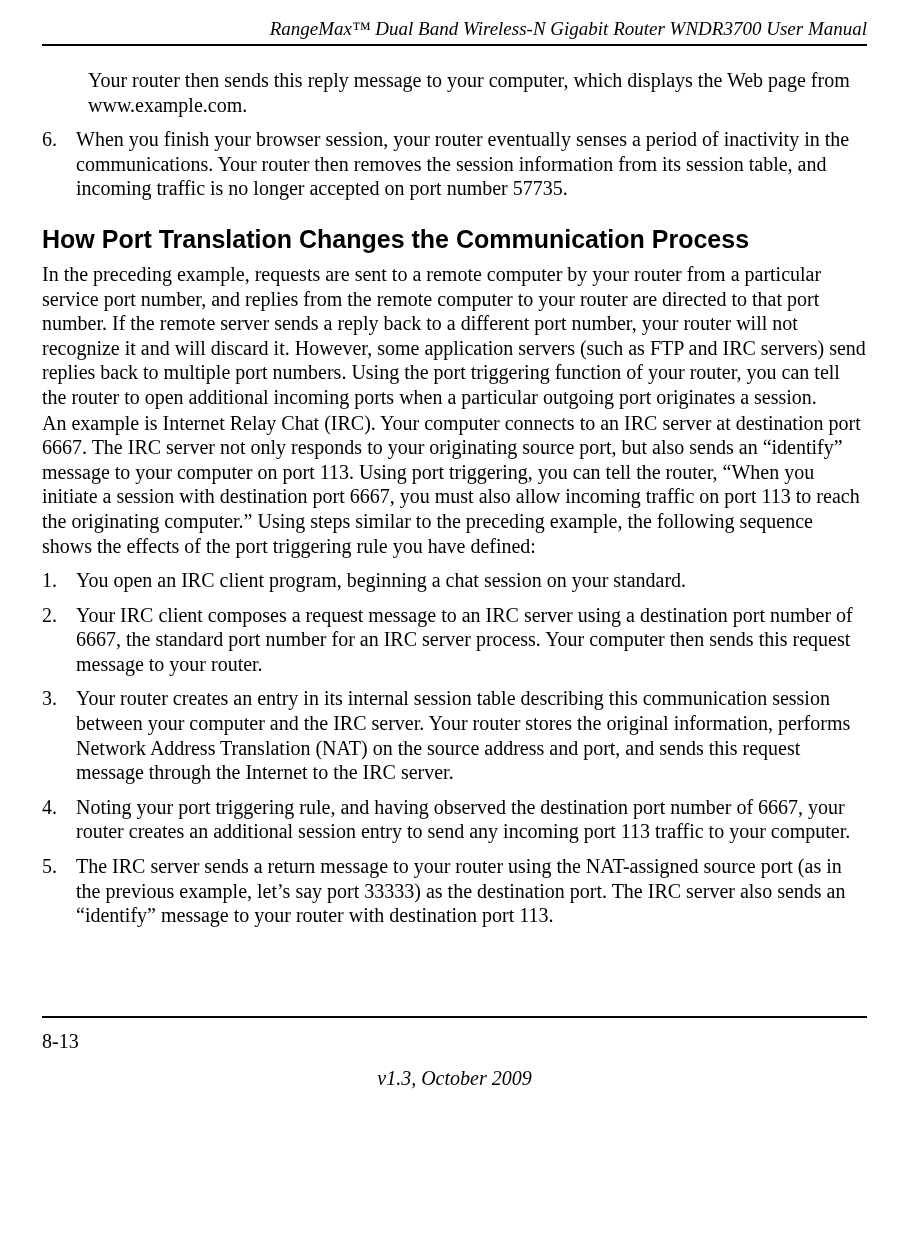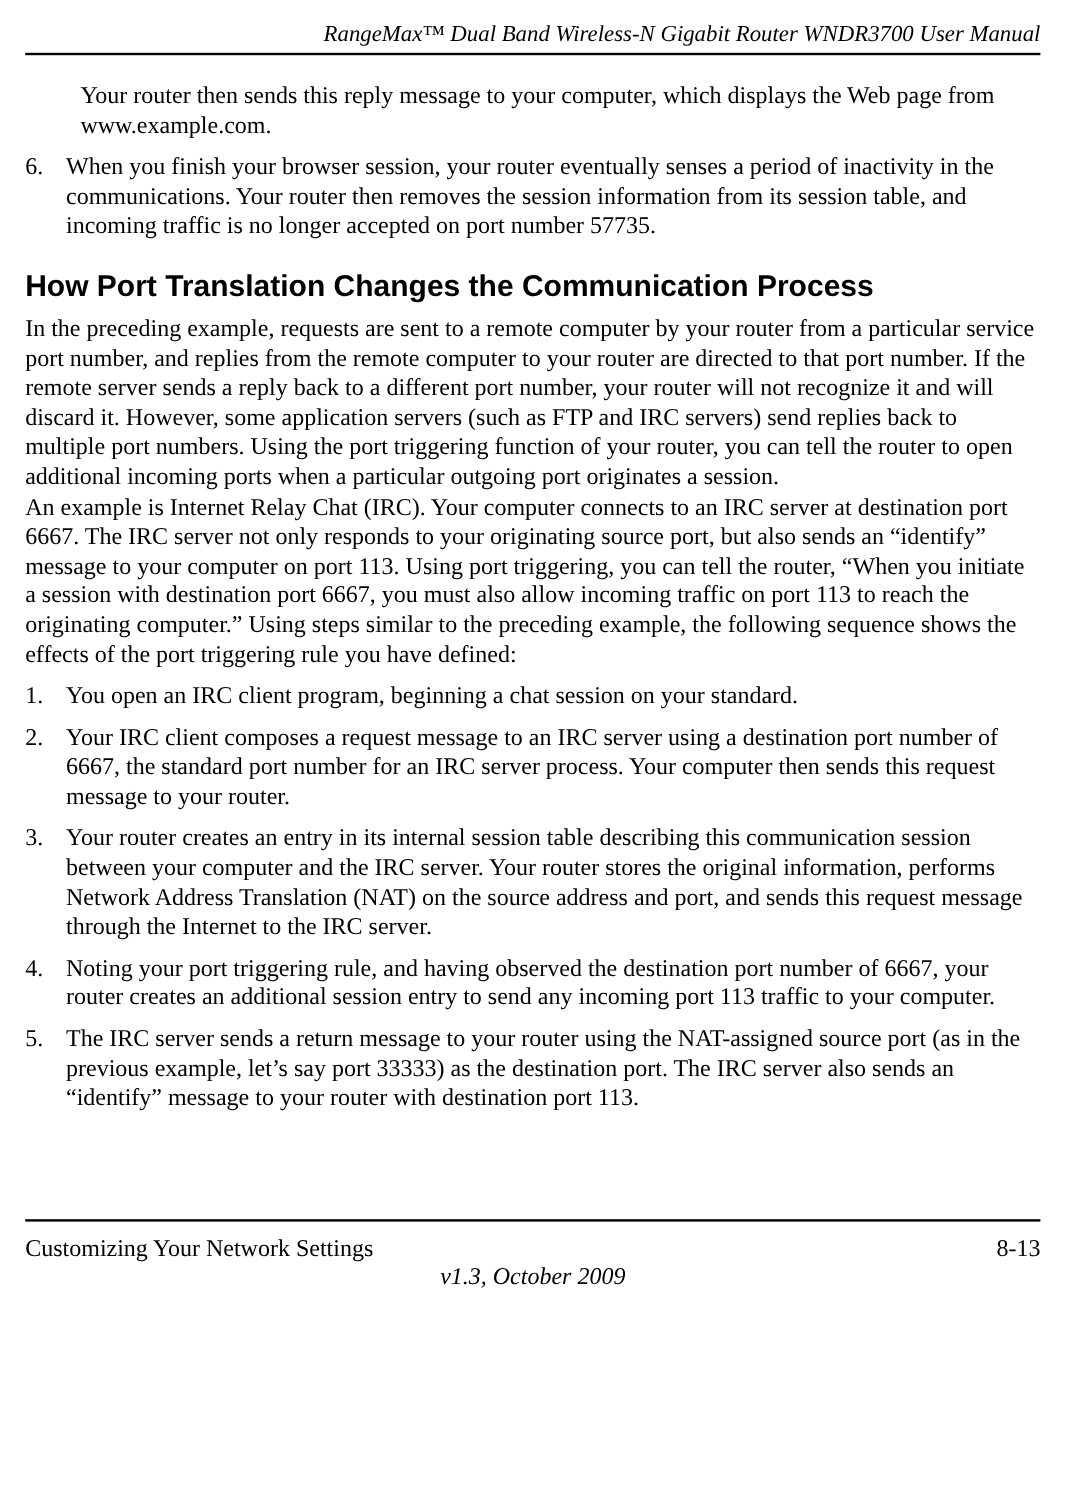--- a/index.html
+++ b/index.html
@@ -7,21 +7,21 @@
     padding: 0;
     background: #fff;
     font-family: "Times New Roman", Times, serif;
     color: #000;
     width: 901px;
   }
   .page {
     width: 901px;
     min-height: 1246px;
     box-sizing: border-box;
-    padding: 18px 34px 20px 21px;
+    padding: 18px 34px 20px 42px;
     position: relative;
   }
   .running-header {
     text-align: right;
     font-style: italic;
     font-size: 19px;
     padding-bottom: 4px;
   }
   .rule {
     border-top: 2px solid #000;
@@ -61,21 +61,21 @@
   }
   .footer-line {
     display: flex;
     justify-content: space-between;
     font-size: 20px;
   }
   .footer-version {
     text-align: center;
     font-style: italic;
     font-size: 20px;
-    margin-top: 0;
+    margin-top: 14px;
   }
 </style>
 </head>
 <body>
 
 <div class="page">
 
   <div class="running-header">RangeMax™ Dual Band Wireless-N Gigabit Router WNDR3700 User Manual</div>
   <div class="rule"></div>
 
@@ -108,18 +108,17 @@
     <div class="ol-num">4.</div>
     <div class="ol-body">Noting your port triggering rule, and having observed the destination port number of 6667, your router creates an additional session entry to send any incoming port 113 traffic to your computer.</div>
   </div>
   <div class="ol-item body-text">
     <div class="ol-num">5.</div>
     <div class="ol-body">The IRC server sends a return message to your router using the NAT-assigned source port (as in the previous example, let’s say port 33333) as the destination port. The IRC server also sends an “identify” message to your router with destination port 113.</div>
   </div>
 
   <div class="footer-rule"></div>
   <div class="footer-line">
-    <span>Customizing Your Network Settings</span>
     <span>8-13</span>
   </div>
   <div class="footer-version">v1.3, October 2009</div>
 
 </div>
 
 </body></html>

